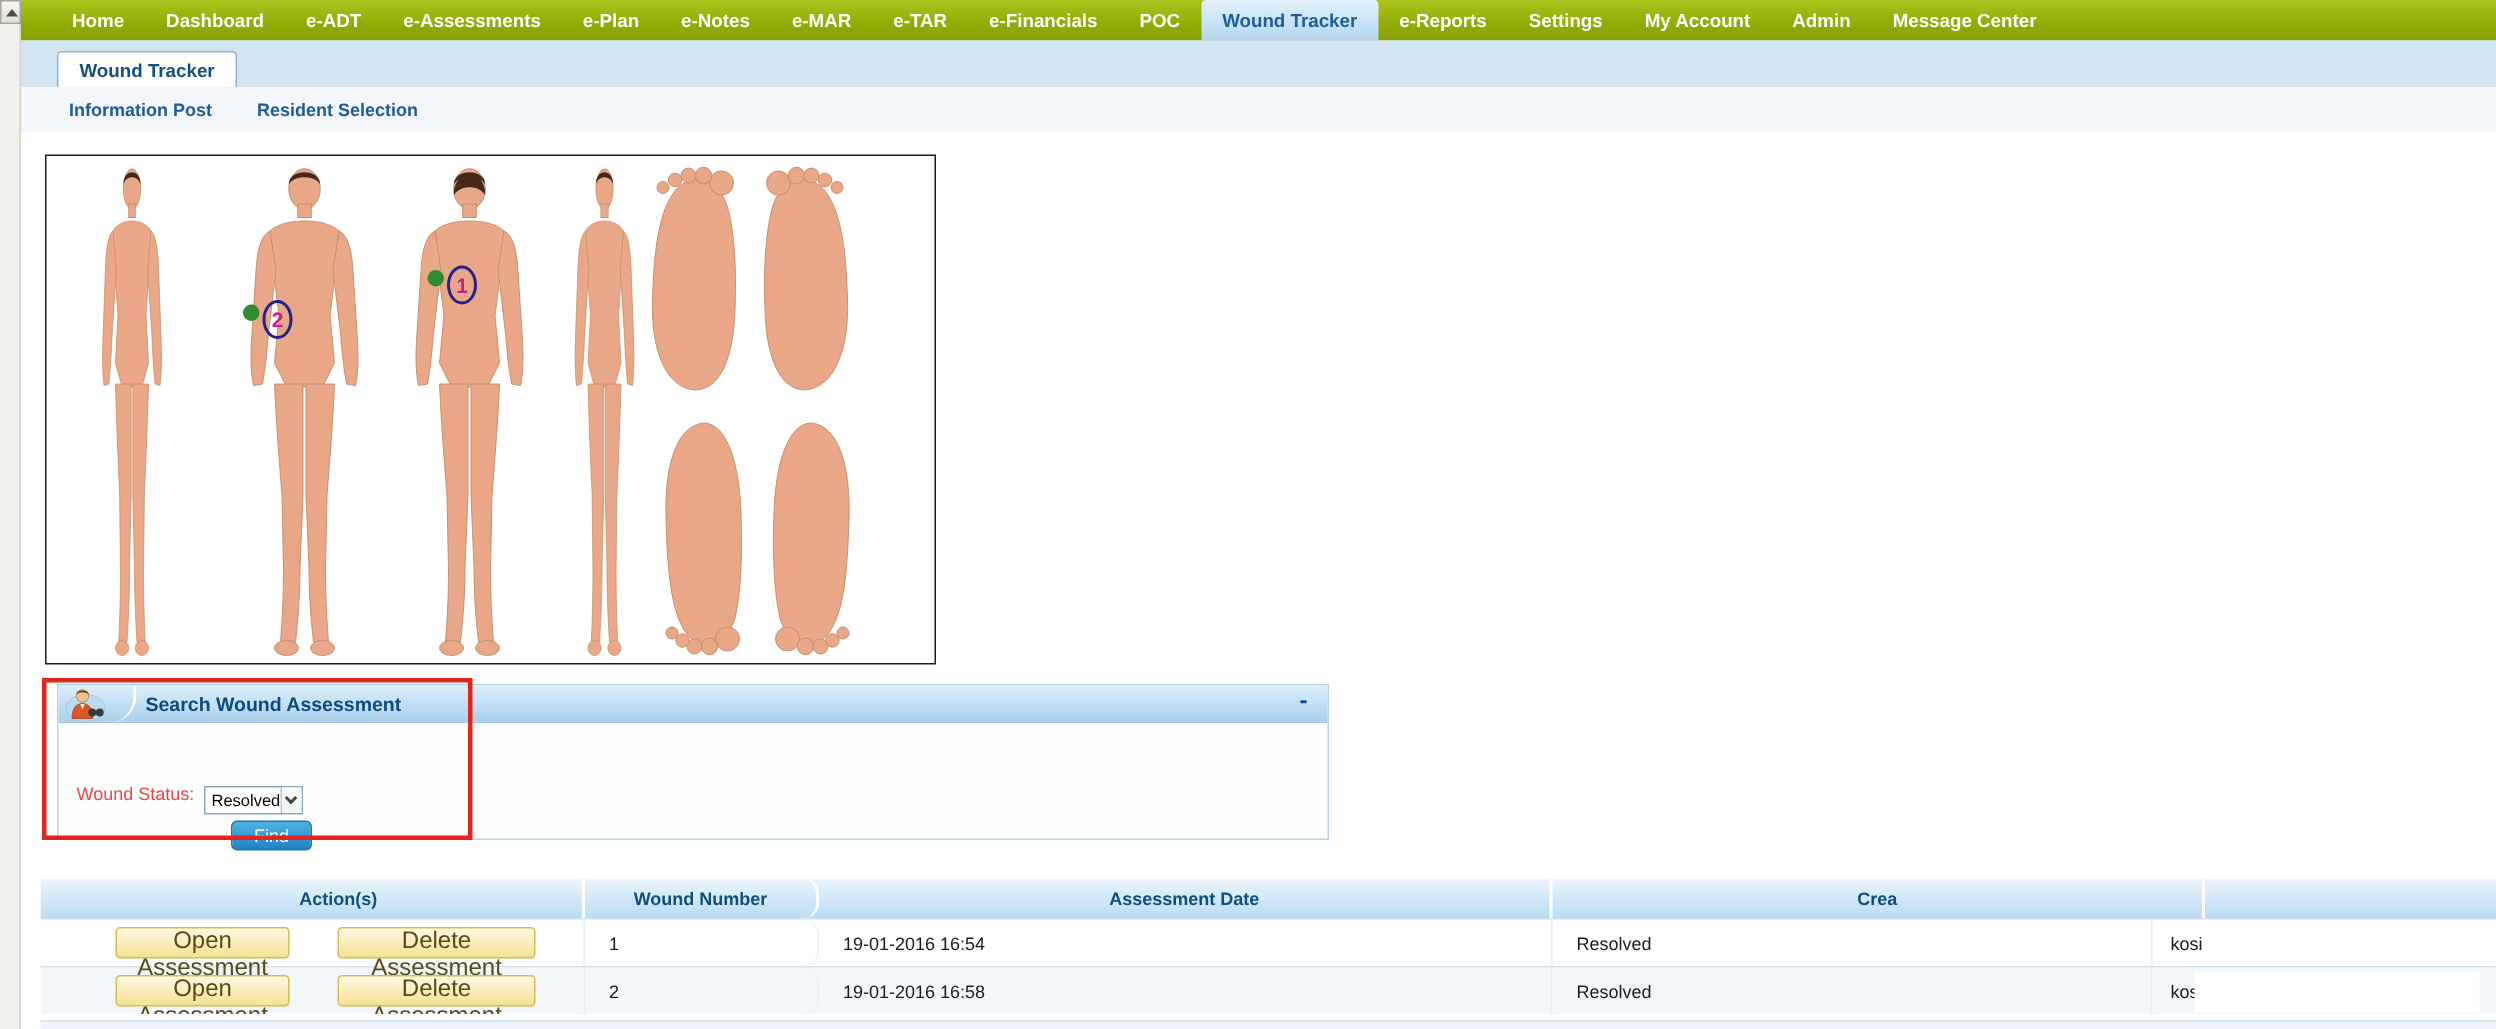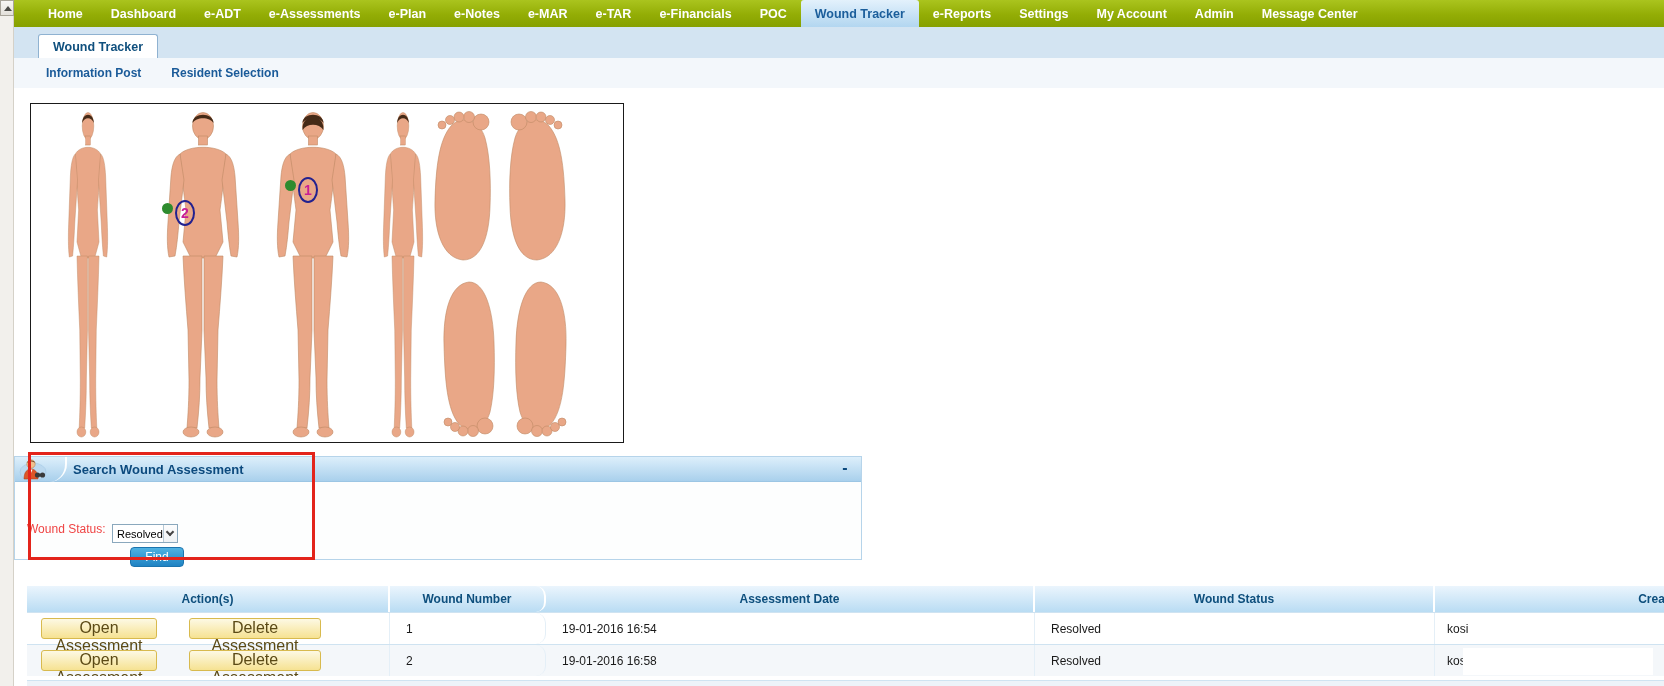--- a/index.html
+++ b/index.html
@@ -38,21 +38,21 @@
   
   #body-diagram { position:absolute; left:30px; top:103px; width:594px; height:340px;
     background:#fff; border:1px solid #1a1a1a; }
   .marker-dot { position:absolute; width:11px; height:11px; border-radius:50%;
     background:#2e8b2e; cursor:pointer; }
   .marker-ellipse { position:absolute; width:20px; height:26px; border:2px solid #22218f;
     border-radius:50%; display:flex; align-items:center; justify-content:center;
     color:#c81e96; font-size:14px; font-weight:bold; cursor:pointer; background:transparent; }
 
   
-  #search-panel { position:absolute; left:14px; top:456px; width:848px; height:104px;
+  #search-panel { position:absolute; left:38px; top:456px; width:848px; height:104px;
     background:#fdfefe; border:1px solid #b6d4ea; }
   #panel-header { position:relative; height:25px;
     background:linear-gradient(#ddeffb,#a9d0ec); border-bottom:1px solid #9cc6e4; }
   #panel-icon { position:absolute; left:4px; top:1px; width:30px; height:23px; }
   #panel-arc { position:absolute; left:34px; top:0; width:18px; height:25px;
     border-right:2px solid rgba(255,255,255,0.95); border-radius:0 0 20px 0; }
   #panel-title { position:absolute; left:58px; top:0; line-height:25px;
     font-size:13px; font-weight:bold; color:#0c4a7e; }
   #collapse-btn { position:absolute; right:8px; top:2px; width:16px; height:18px;
     text-align:center; color:#0c4a7e; font-size:16px; font-weight:bold; line-height:18px; cursor:pointer; }
@@ -74,21 +74,21 @@
 
   
   #table-clip { position:absolute; left:27px; top:586px; width:1637px; height:90px; overflow:hidden; }
   #results-table { width:1843px; }
   .thead { display:flex; height:26px; background:linear-gradient(#ebf5fd,#b9dcf3); }
   .hcell { display:flex; align-items:center; justify-content:center; font-size:12px;
     font-weight:bold; color:#0e4f7d; border-right:2px solid #fff; }
   .trow { display:flex; height:32px; border-top:1px solid #cfe3f1; background:#fff; }
   .trow.alt { background:#f4f7fa; }
   .cell { display:flex; align-items:center; font-size:12px; color:#1a1a1a; border-right:1px solid #e4eff7; position:relative; }
-  .c1 { width:363px; } .c2 { width:156px;border-radius:10px; } .c3 { width:489px; } .c4 { width:400px; } .c5 { width:435px; }
+  .c1 { width:363px;padding-left:36px; } .c2 { width:156px;border-radius:10px; } .c3 { width:489px; } .c4 { width:400px; } .c5 { width:435px; }
   .cell.c2, .cell.c3, .cell.c4 { padding-left:16px; }
   .cell.c5 { padding-left:12px; }
   .action-btn { height:21px; font-size:16px; color:#5b4a16; font-family:"Liberation Sans", sans-serif;
     background:linear-gradient(#fdf9e4,#f6e292); border:1px solid #d8ba4e; border-radius:3px; cursor:pointer; }
   .open-btn { margin-left:14px; width:116px; }
   .delete-btn { margin-left:32px; width:132px; }
   .redact { position:absolute; background:#fff; }
   .redact.r1 { left:33px; top:4px; width:175px; height:24px; }
   .redact.r2 { left:28px; top:3px; width:190px; height:27px; }
   #bottom-strip { position:absolute; left:27px; top:680px; width:1637px; height:6px;
@@ -232,21 +232,20 @@
   </div>
 
   <div id="highlight-box"></div>
 
   <div id="table-clip">
     <div id="results-table">
       <div class="thead">
         <div class="hcell c1">Action(s)</div>
         <div class="hcell c2">Wound Number</div>
         <div class="hcell c3">Assessment Date</div>
-        <div class="hcell c4">Wound Status</div>
         <div class="hcell c5">Crea</div>
       </div>
       <div class="trow">
         <div class="cell c1">
           <button class="action-btn open-btn">Open Assessment</button>
           <button class="action-btn delete-btn">Delete Assessment</button>
         </div>
         <div class="cell c2">1</div>
         <div class="cell c3">19-01-2016 16:54</div>
         <div class="cell c4">Resolved</div>

